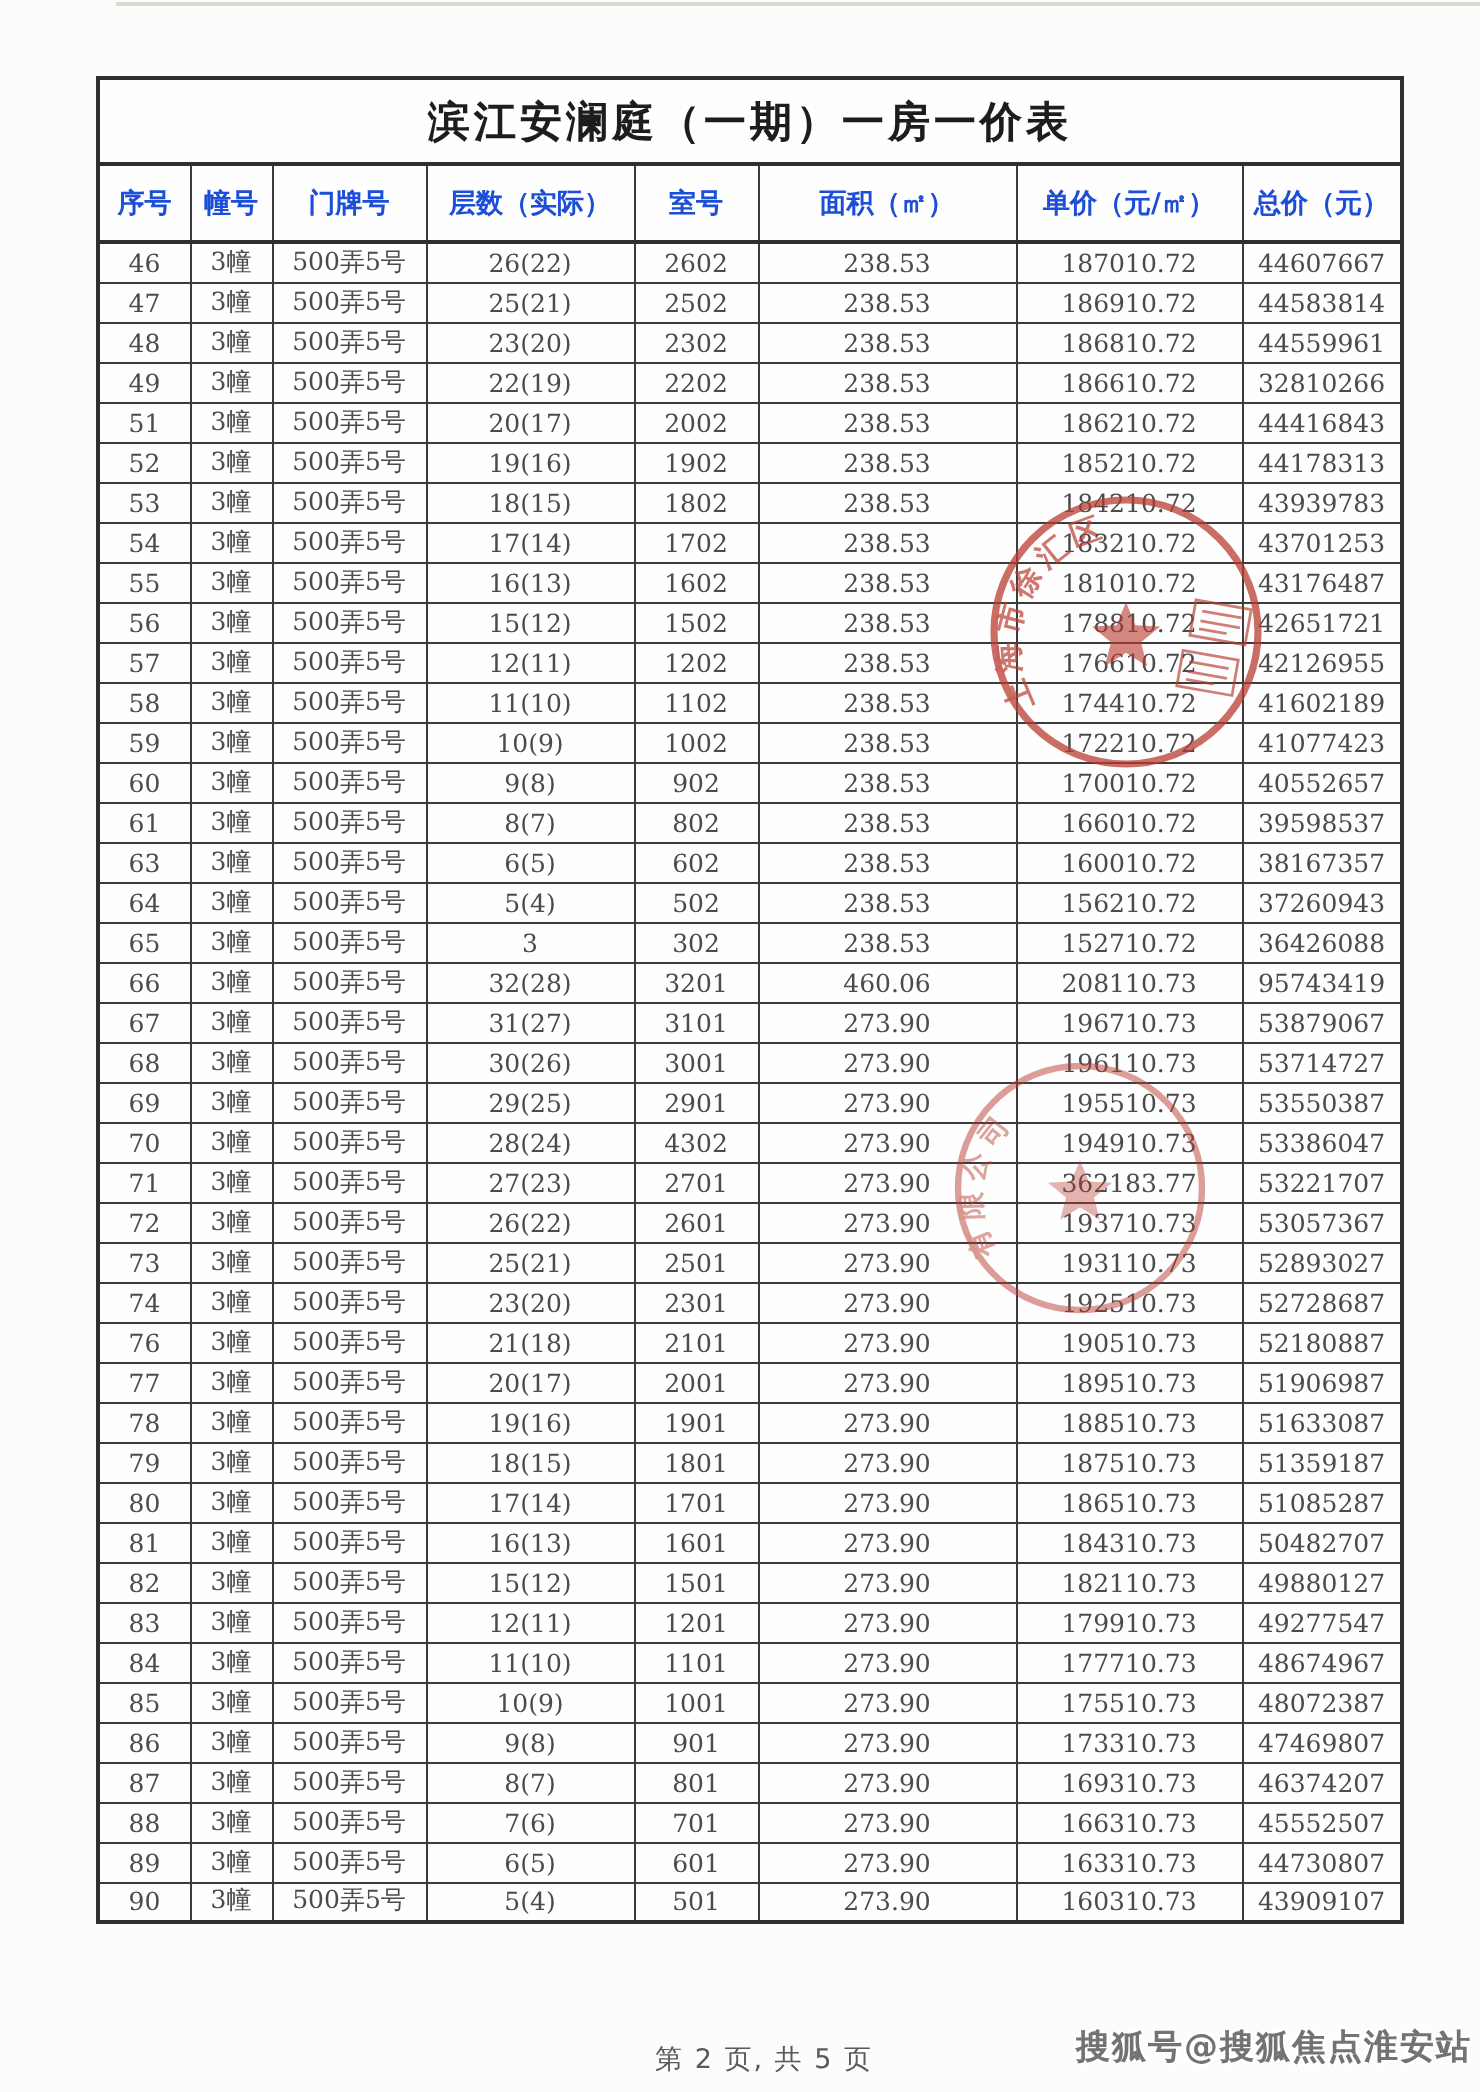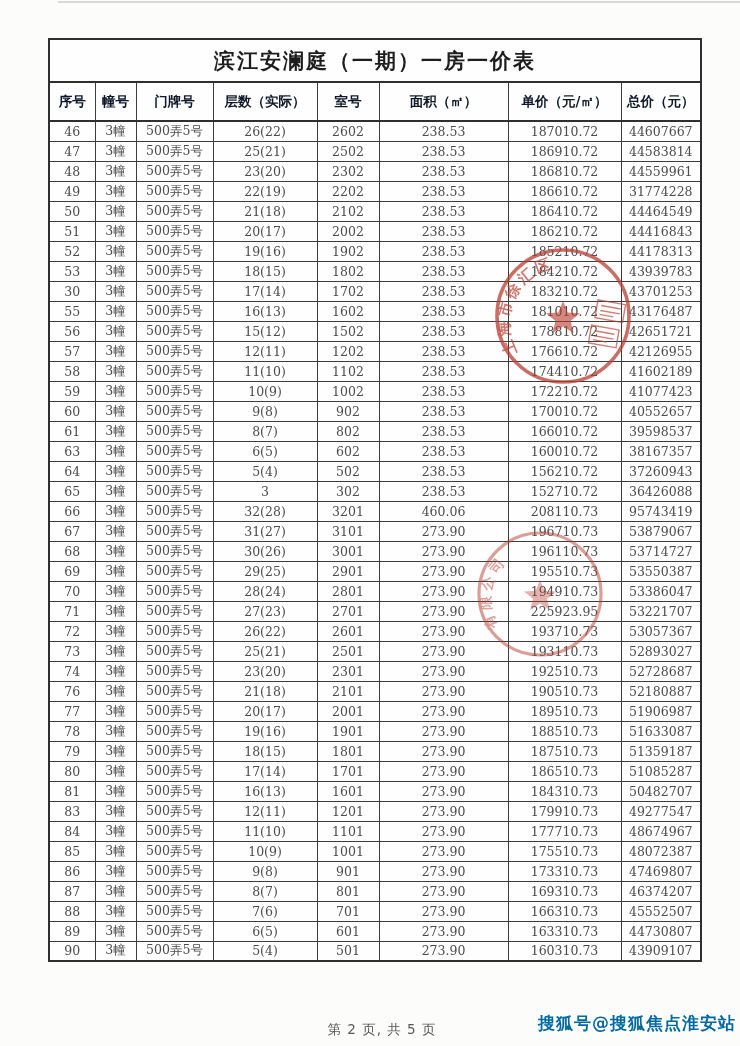--- a/index.html
+++ b/index.html
@@ -35,21 +35,21 @@
     font-size: 21px;
     font-weight: bold;
     color: #1d1d1d;
     letter-spacing: 2px;
     border-bottom: 2px solid #2f2f2f;
   }
   tr.header-row th {
     height: 37px;
     font-size: 13.5px;
     font-weight: bold;
-    color: #0f172a;
+    color: #1d4ed8;
     border-bottom: 2px solid #2f2f2f;
   }
   tbody tr { height: 20px; }
   tbody td {
     font-family: "DejaVu Serif", "Liberation Serif", serif;
     font-size: 12.5px;
     color: #4b4b4b;
   }
 
   .stamp { position: absolute; opacity: 0.82; filter: blur(0.3px); pointer-events: none; }
@@ -62,21 +62,21 @@
     font-size: 13.5px;
     color: #595959;
     letter-spacing: 1px;
     padding-left: 24px;
   }
   .watermark {
     position: absolute;
     right: 4px; top: 1012px;
     font-size: 17px;
     font-weight: 900;
-    color: #0369a1;
+    color: #737373;
     letter-spacing: 1px;
     text-shadow: -1px -1px 0 #fff, 1px -1px 0 #fff, -1px 1px 0 #fff, 1px 1px 0 #fff, 0 0 3px #fff;
   }
 </style>
 </head>
 <body>
 
 <div class="page">
   <div class="scan-line"></div>
 
@@ -138,31 +138,21 @@
           <td>44559961</td>
         </tr>
         <tr>
           <td>49</td>
           <td>3幢</td>
           <td>500弄5号</td>
           <td>22(19)</td>
           <td>2202</td>
           <td>238.53</td>
           <td>186610.72</td>
-          <td>31774228</td>
-        </tr>
-        <tr>
-          <td>50</td>
-          <td>3幢</td>
-          <td>500弄5号</td>
-          <td>21(18)</td>
-          <td>2102</td>
-          <td>238.53</td>
-          <td>186410.72</td>
-          <td>44464549</td>
+          <td>32810266</td>
         </tr>
         <tr>
           <td>51</td>
           <td>3幢</td>
           <td>500弄5号</td>
           <td>20(17)</td>
           <td>2002</td>
           <td>238.53</td>
           <td>186210.72</td>
           <td>44416843</td>
@@ -181,21 +171,21 @@
           <td>53</td>
           <td>3幢</td>
           <td>500弄5号</td>
           <td>18(15)</td>
           <td>1802</td>
           <td>238.53</td>
           <td>184210.72</td>
           <td>43939783</td>
         </tr>
         <tr>
-          <td>30</td>
+          <td>54</td>
           <td>3幢</td>
           <td>500弄5号</td>
           <td>17(14)</td>
           <td>1702</td>
           <td>238.53</td>
           <td>183210.72</td>
           <td>43701253</td>
         </tr>
         <tr>
           <td>55</td>
@@ -335,33 +325,33 @@
           <td>2901</td>
           <td>273.90</td>
           <td>195510.73</td>
           <td>53550387</td>
         </tr>
         <tr>
           <td>70</td>
           <td>3幢</td>
           <td>500弄5号</td>
           <td>28(24)</td>
-          <td>2801</td>
+          <td>4302</td>
           <td>273.90</td>
           <td>194910.73</td>
           <td>53386047</td>
         </tr>
         <tr>
           <td>71</td>
           <td>3幢</td>
           <td>500弄5号</td>
           <td>27(23)</td>
           <td>2701</td>
           <td>273.90</td>
-          <td>225923.95</td>
+          <td>362183.77</td>
           <td>53221707</td>
         </tr>
         <tr>
           <td>72</td>
           <td>3幢</td>
           <td>500弄5号</td>
           <td>26(22)</td>
           <td>2601</td>
           <td>273.90</td>
           <td>193710.73</td>
@@ -439,20 +429,30 @@
         </tr>
         <tr>
           <td>81</td>
           <td>3幢</td>
           <td>500弄5号</td>
           <td>16(13)</td>
           <td>1601</td>
           <td>273.90</td>
           <td>184310.73</td>
           <td>50482707</td>
+        </tr>
+        <tr>
+          <td>82</td>
+          <td>3幢</td>
+          <td>500弄5号</td>
+          <td>15(12)</td>
+          <td>1501</td>
+          <td>273.90</td>
+          <td>182110.73</td>
+          <td>49880127</td>
         </tr>
         <tr>
           <td>83</td>
           <td>3幢</td>
           <td>500弄5号</td>
           <td>12(11)</td>
           <td>1201</td>
           <td>273.90</td>
           <td>179910.73</td>
           <td>49277547</td>

